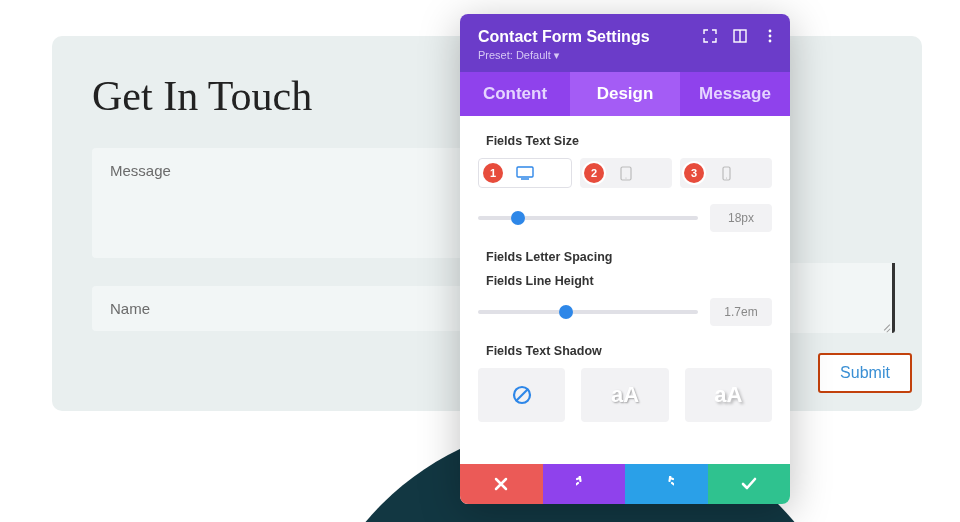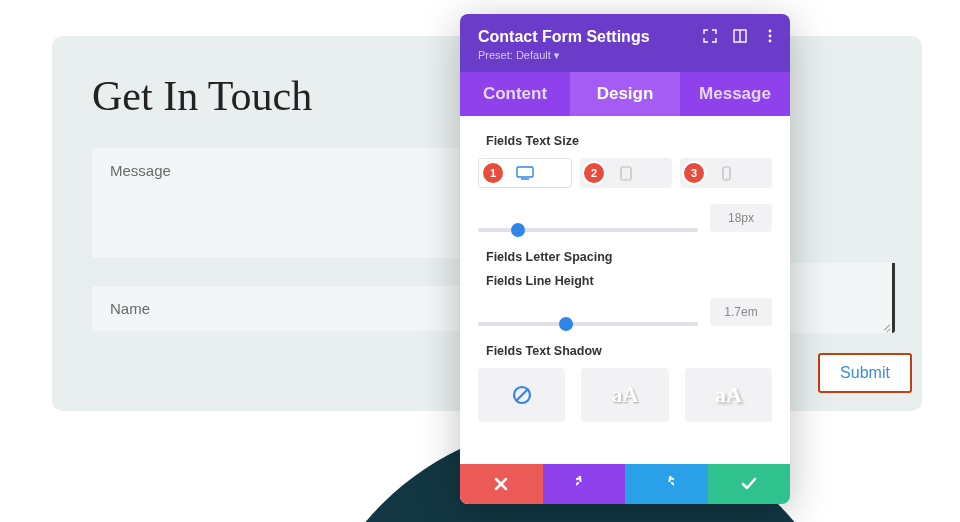--- a/index.html
+++ b/index.html
@@ -174,21 +174,21 @@
     color: #fff;
     font-size: 11px;
     font-weight: 600;
     box-shadow: 0 0 0 2px #fff;
     display: flex;
     align-items: center;
     justify-content: center;
   }
   .slider-row {
     display: flex;
-    align-items: flex-end;
+    align-items: center;
     gap: 12px;
     margin-bottom: 18px;
   }
   .slider {
     flex: 1;
     height: 4px;
     background: #e0e0e6;
     border-radius: 2px;
     position: relative;
   }
@@ -210,21 +210,20 @@
     display: flex;
     align-items: center;
     justify-content: center;
     font-size: 12px;
     color: #888;
   }
   .shadow-row {
     display: flex;
     gap: 16px;
     margin-top: 10px;
-    font-family: Liberation Serif, serif;
   }
   .shadow-opt {
     flex: 1;
     height: 54px;
     background: #f2f2f4;
     border-radius: 4px;
     display: flex;
     align-items: center;
     justify-content: center;
     cursor: pointer;

